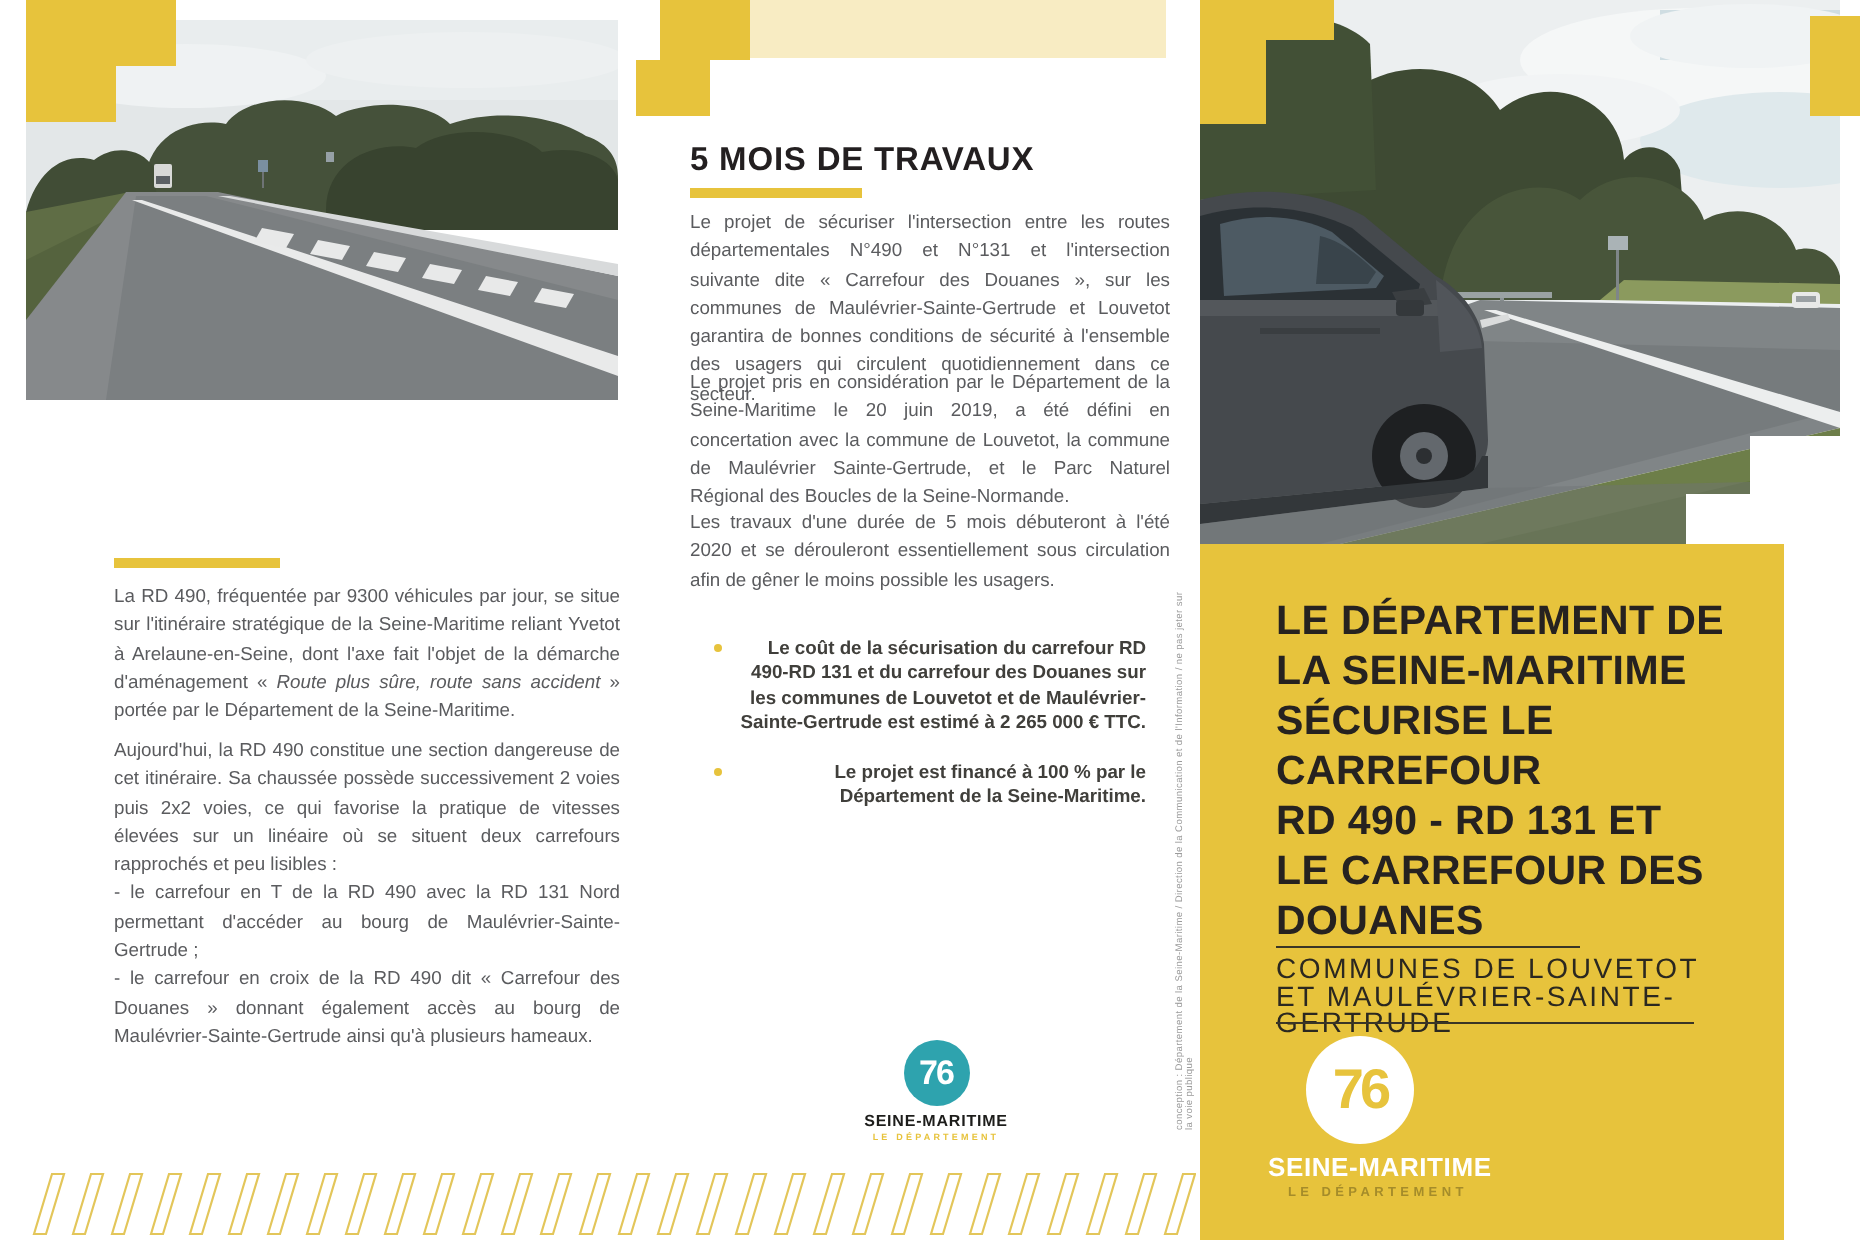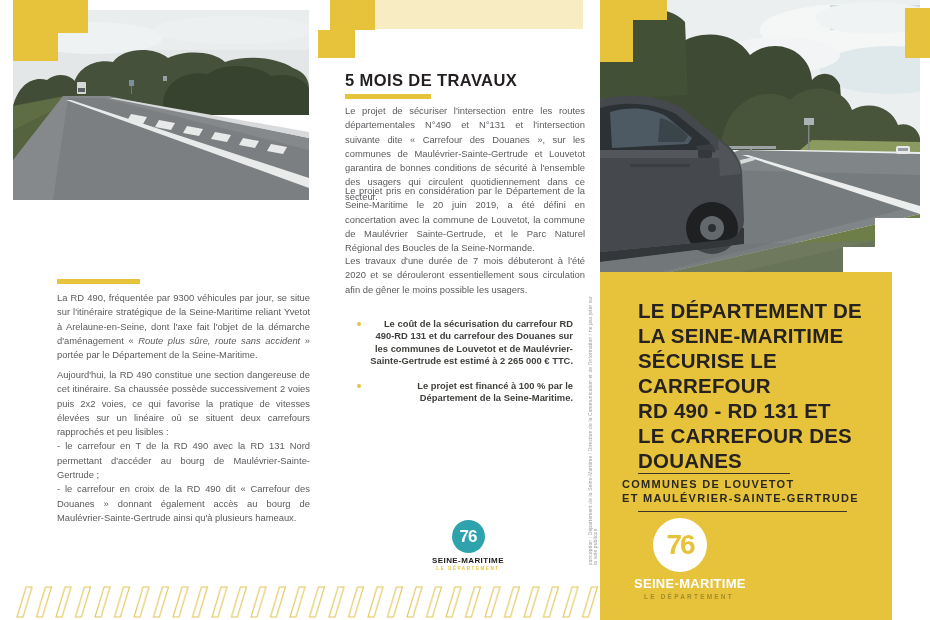--- a/index.html
+++ b/index.html
@@ -55,22 +55,22 @@
            letter-spacing:.2px;transform-origin:0 0;transform:rotate(-90deg);z-index:2;}
 
   
   .yellow-panel{position:absolute;left:600px;top:272px;width:292px;height:348px;
                 background:#E7C33C;z-index:2;}
   .cover-title{position:absolute;left:38px;top:26px;font-size:20.5px;line-height:25px;
                font-weight:bold;color:#262220;letter-spacing:.2px;}
   .sub-rule{position:absolute;left:38px;height:1px;background:#3a3526;}
   #sub-rule-top{top:201px;width:152px;}
   #sub-rule-bot{top:239px;width:209px;}
-  .cover-sub{position:absolute;left:22px;top:206px;font-size:11px;line-height:13.5px;
-             font-weight:bold;letter-spacing:1.3px;color:#2b2820;}
+  .cover-sub{position:absolute;left:38px;top:206px;font-size:14px;line-height:13.5px;
+             font-weight:normal;letter-spacing:1.3px;color:#2b2820;}
   .logo-cover{position:absolute;left:34px;top:246px;width:220px;}
   .logo-cover .circ{width:54px;height:54px;border-radius:50%;background:#fff;margin-left:19px;
                     display:flex;align-items:center;justify-content:center;}
   .logo-cover .num{color:#E7C33C;font-weight:bold;font-size:28px;letter-spacing:-2px;}
   .logo-cover .nm{margin-top:4px;font-size:13px;font-weight:bold;letter-spacing:.3px;color:#fff;}
   .logo-cover .tg{margin-top:2px;margin-left:10px;font-size:6.5px;font-weight:bold;
                   letter-spacing:2.2px;color:#a58c2a;}
 
   
   .hatch{position:absolute;left:15px;top:586px;z-index:1;}
@@ -203,21 +203,21 @@
     <div>Aujourd'hui, la RD 490 constitue une section dangereuse de cet itinéraire. Sa chaussée possède successivement 2 voies puis 2x2 voies, ce qui favorise la pratique de vitesses élevées sur un linéaire où se situent deux carrefours rapprochés et peu lisibles :</div>
     <div>- le carrefour en T de la RD 490 avec la RD 131 Nord permettant d'accéder au bourg de Maulévrier-Sainte-Gertrude ;</div>
     <div>- le carrefour en croix de la RD 490 dit « Carrefour des Douanes » donnant également accès au bourg de Maulévrier-Sainte-Gertrude ainsi qu'à plusieurs hameaux.</div>
   </div>
 
   <div class="headline" id="mid-heading">5 MOIS DE TRAVAUX</div>
   <div class="rule" id="mid-rule"></div>
 
   <div class="body-text mid-p" id="mid-p1">Le projet de sécuriser l'intersection entre les routes départementales N°490 et N°131 et l'intersection suivante dite « Carrefour des Douanes », sur les communes de Maulévrier-Sainte-Gertrude et Louvetot garantira de bonnes conditions de sécurité à l'ensemble des usagers qui circulent quotidiennement dans ce secteur.</div>
   <div class="body-text mid-p" id="mid-p2">Le projet pris en considération par le Département de la Seine-Maritime le 20 juin 2019, a été défini en concertation avec la commune de Louvetot, la commune de Maulévrier Sainte-Gertrude, et le Parc Naturel Régional des Boucles de la Seine-Normande.</div>
-  <div class="body-text mid-p" id="mid-p3">Les travaux d'une durée de 7 mois débuteront à l'été 2020 et se dérouleront essentiellement sous circulation afin de gêner le moins possible les usagers.</div>
+  <div class="body-text mid-p" id="mid-p3">Les travaux d'une durée de 5 mois débuteront à l'été 2020 et se dérouleront essentiellement sous circulation afin de gêner le moins possible les usagers.</div>
 
   <div class="bullet-item" id="bullet-1">
     <span class="bullet-dot"></span>
     <span>Le coût de la sécurisation du carrefour RD 490-RD 131 et du carrefour des Douanes sur les communes de Louvetot et de Maulévrier-Sainte-Gertrude est estimé à 2 265 000 € TTC.</span>
   </div>
   <div class="bullet-item" id="bullet-2">
     <span class="bullet-dot"></span>
     <span>Le projet est financé à 100 % par le Département de la Seine-Maritime.</span>
   </div>
 

